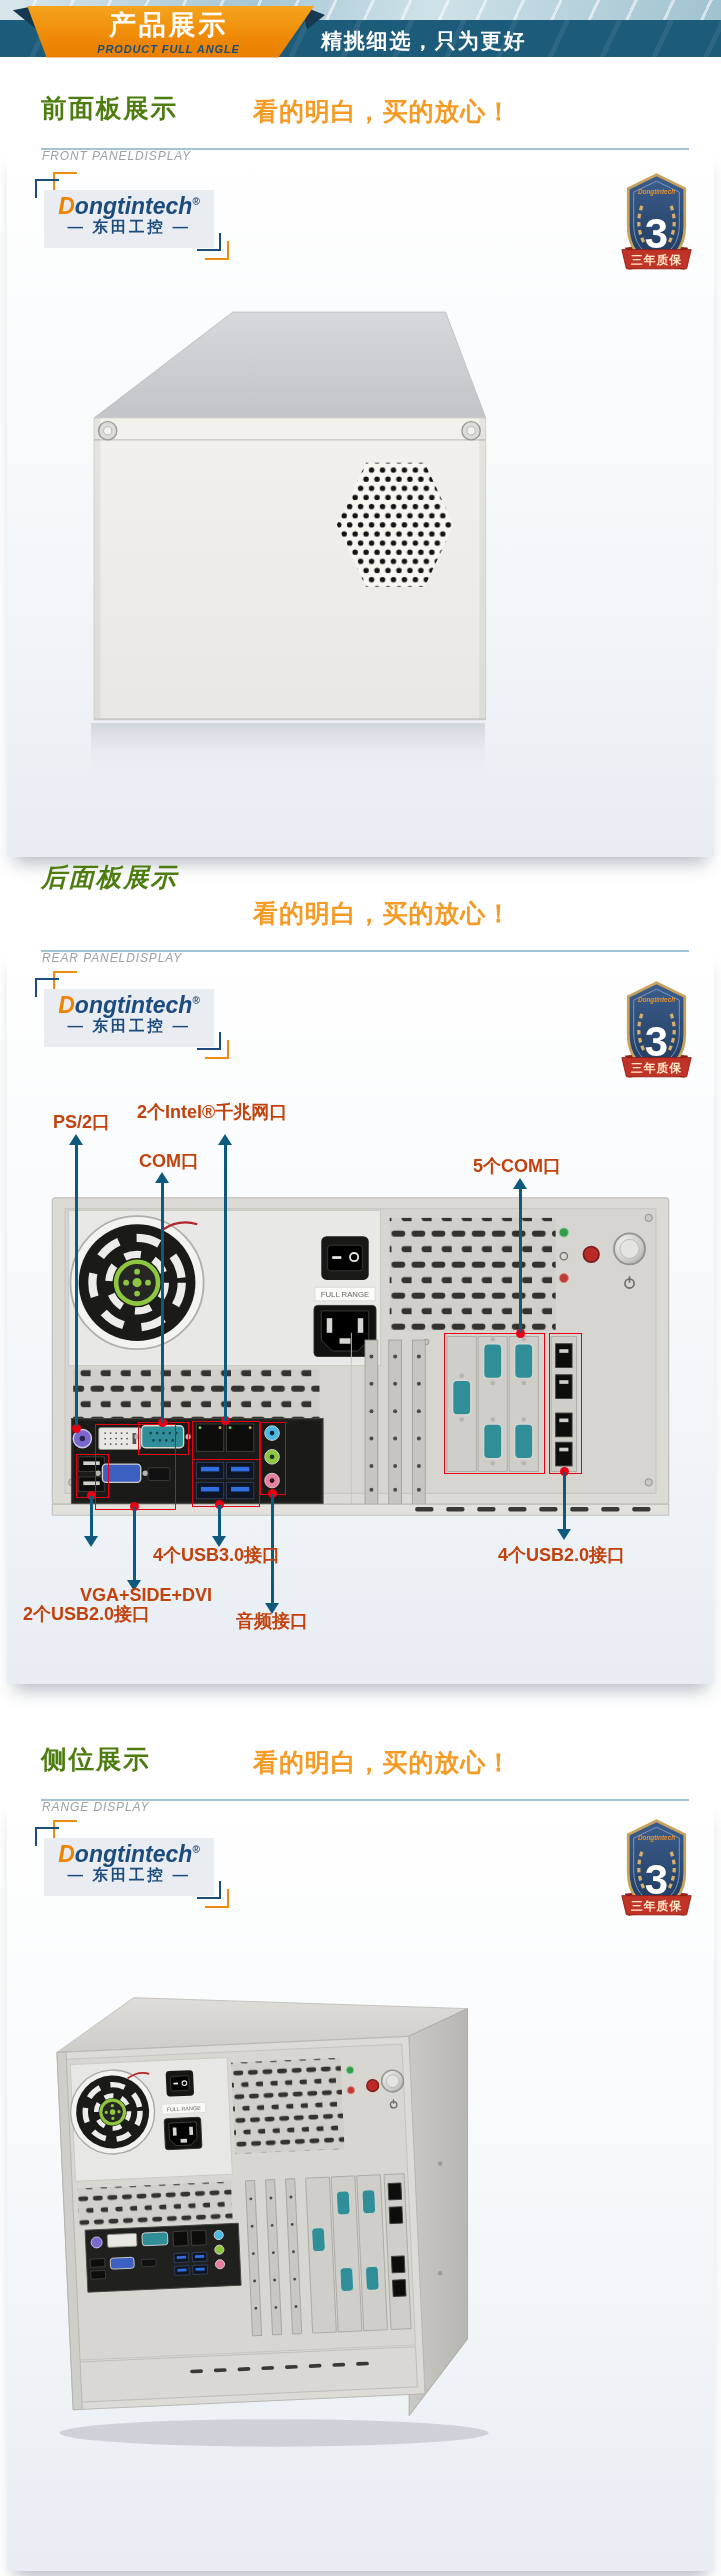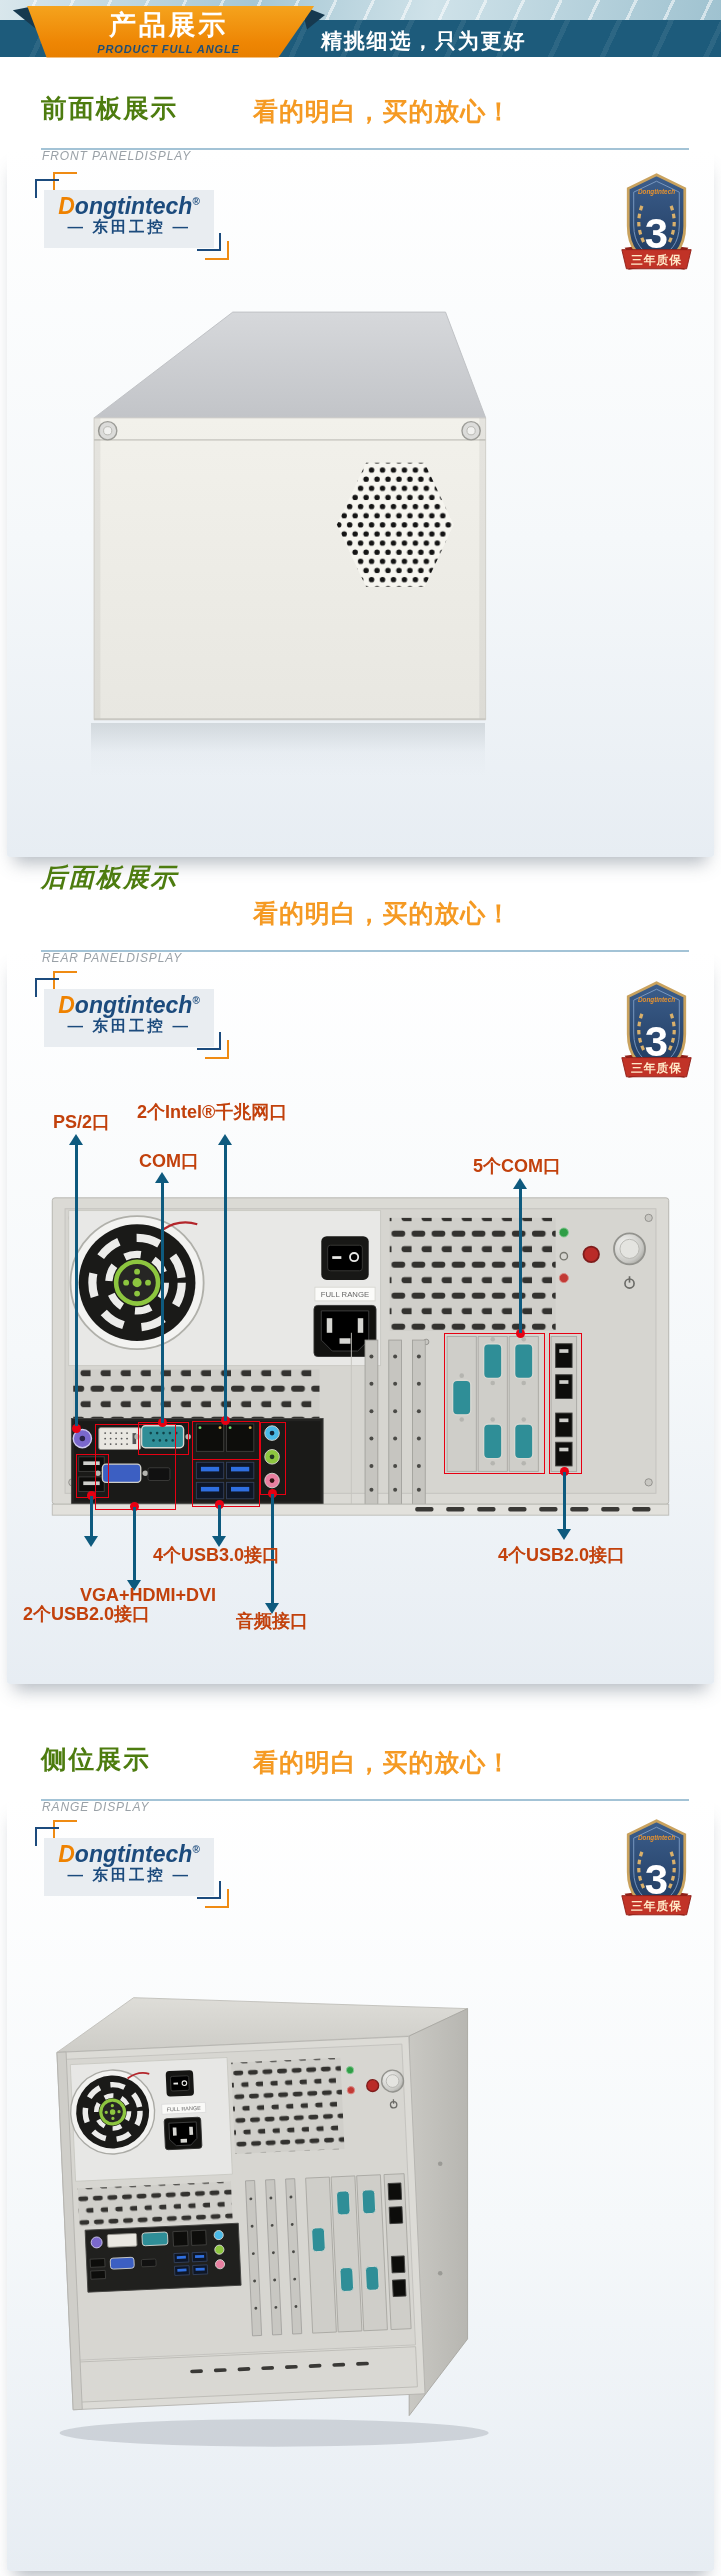--- a/index.html
+++ b/index.html
@@ -472,21 +472,21 @@
   <div class="abs head-down" style="left:265px;top:1603px;"></div>
   <div class="abs stem" style="left:563px;top:1472px;height:57px;"></div>
   <div class="abs head-down" style="left:557px;top:1529px;"></div>
 
   <div class="abs label" style="left:53px;top:1110px;">PS/2口</div>
   <div class="abs label" style="left:139px;top:1149px;">COM口</div>
   <div class="abs label" style="left:137px;top:1100px;">2个Intel®千兆网口</div>
   <div class="abs label" style="left:473px;top:1154px;">5个COM口</div>
   <div class="abs label" style="left:23px;top:1602px;">2个USB2.0接口</div>
   <div class="abs label" style="left:153px;top:1543px;">4个USB3.0接口</div>
-  <div class="abs label" style="left:80px;top:1585px;">VGA+HDMI+DVI</div>
+  <div class="abs label" style="left:80px;top:1585px;">VGA+SIDE+DVI</div>
   <div class="abs label" style="left:236px;top:1609px;">音频接口</div>
   <div class="abs label" style="left:498px;top:1543px;">4个USB2.0接口</div>
 
   <div class="abs panel" style="top:1799px;height:772px;"></div>
   <div class="abs sec-title" style="left:41px;top:1742px;">侧位展示</div>
   <div class="abs sec-sub" style="left:42px;top:1780px;">RANGE DISPLAY</div>
   <div class="abs sec-slogan" style="left:253px;top:1746px;">看的明白，买的放心！</div>
   <div class="abs sec-line" style="left:41px;top:1799px;"></div>
 
   <div class="abs" style="left:44px;top:1832px;">

